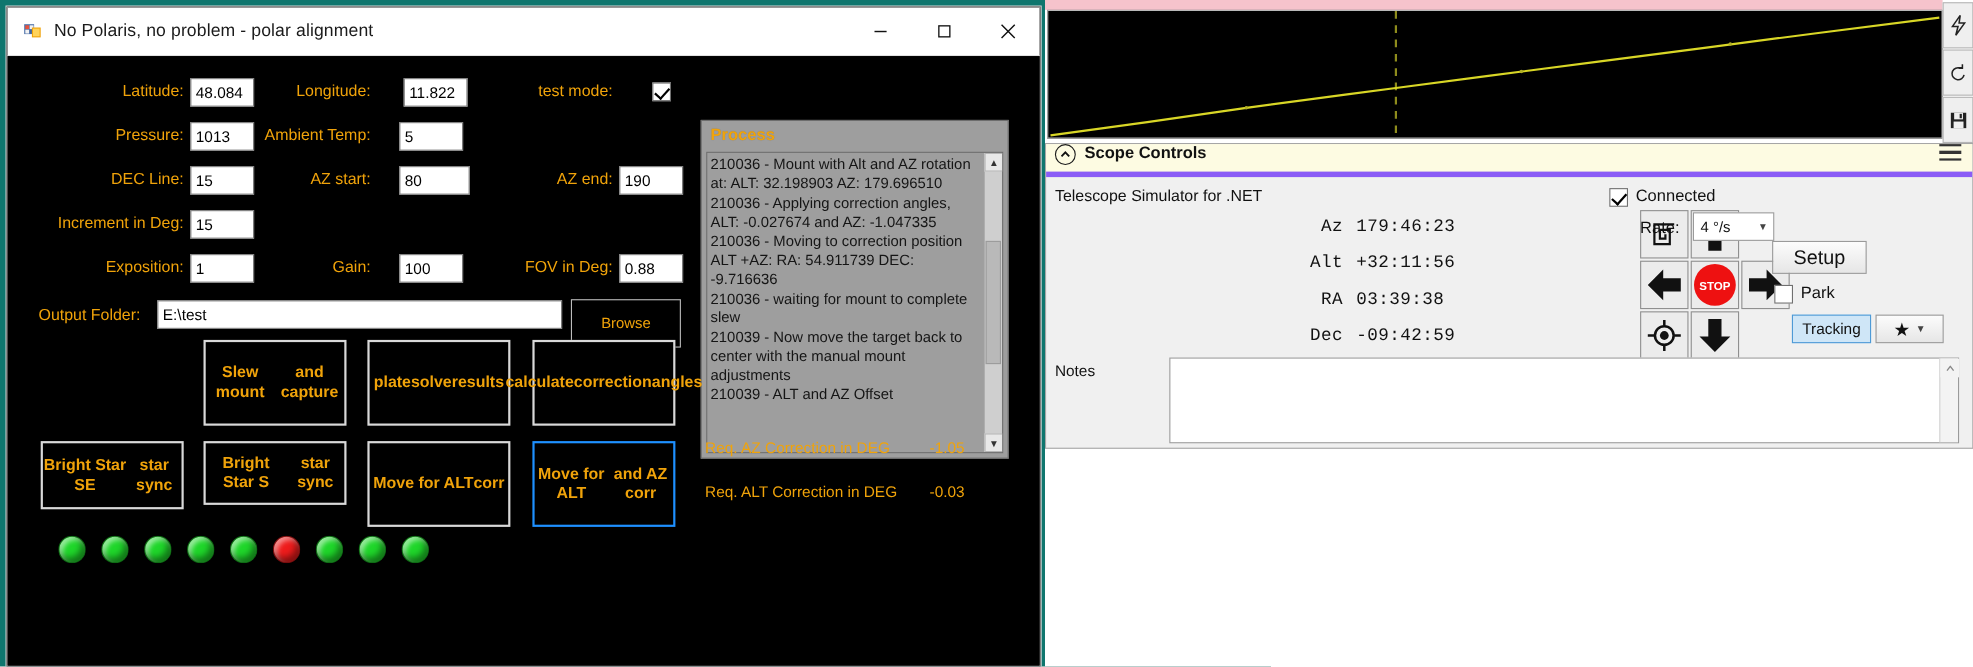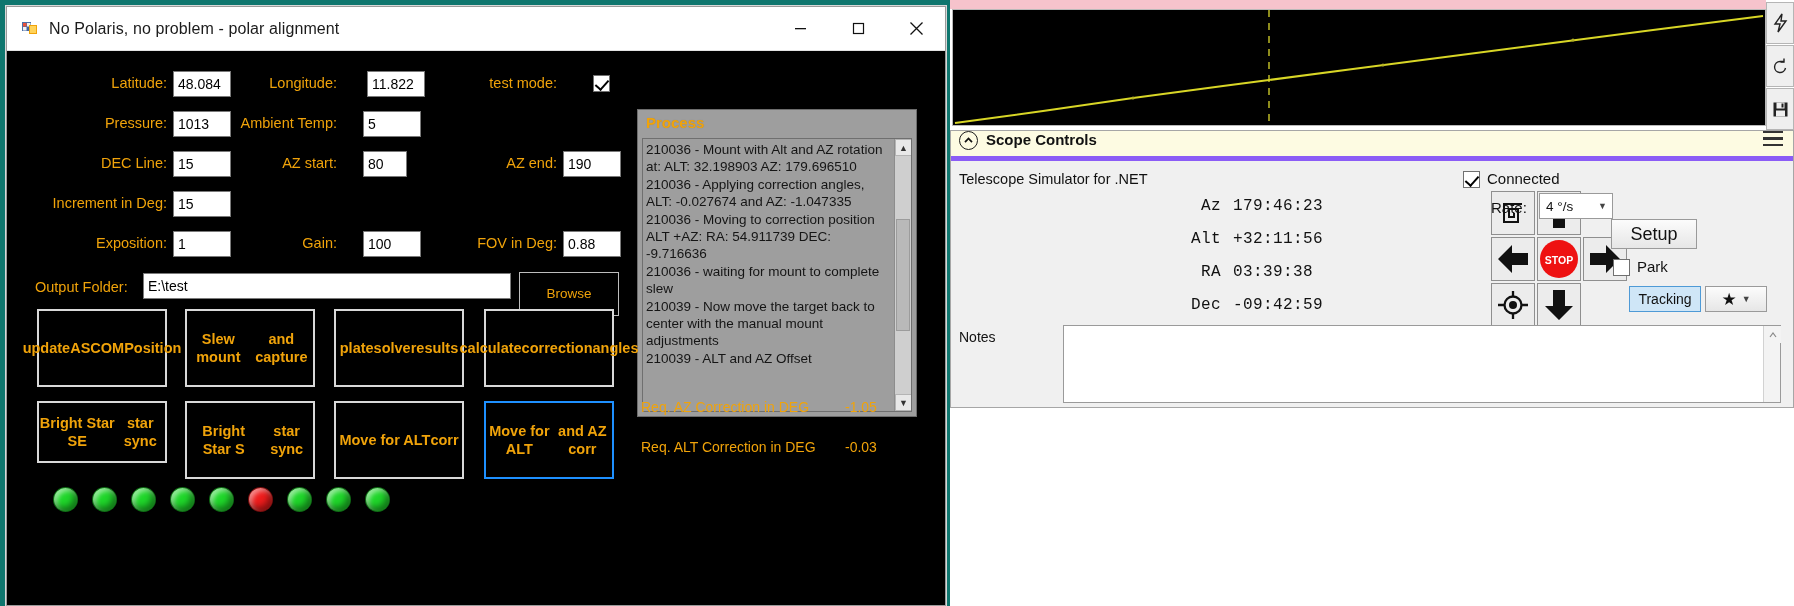--- a/index.html
+++ b/index.html
@@ -234,21 +234,21 @@
       <div class="lbl row-lbl" style="left:40px; top:64px; width:120px;">Pressure:</div>
       <div class="tbox fld" style="left:166px; top:60px; width:58px;">1013</div>
 
       <div class="lbl row-lbl" style="left:170px; top:64px; width:160px;">Ambient Temp:</div>
       <div class="tbox fld" style="left:356px; top:60px; width:58px;">5</div>
 
       <div class="lbl row-lbl" style="left:40px; top:104px; width:120px;">DEC Line:</div>
       <div class="tbox fld" style="left:166px; top:100px; width:58px;">15</div>
 
       <div class="lbl row-lbl" style="left:190px; top:104px; width:140px;">AZ start:</div>
-      <div class="tbox fld" style="left:356px; top:100px; width:44px;">80</div>
+      <div class="tbox fld" style="left:356px; top:100px; width:64px;">80</div>
 
       <div class="lbl row-lbl" style="left:400px; top:104px; width:150px;">AZ end:</div>
       <div class="tbox fld" style="left:556px; top:100px; width:58px;">190</div>
 
       <div class="lbl row-lbl" style="left:20px; top:144px; width:140px;">Increment in Deg:</div>
       <div class="tbox fld" style="left:166px; top:140px; width:58px;">15</div>
 
       <div class="lbl row-lbl" style="left:40px; top:184px; width:120px;">Exposition:</div>
       <div class="tbox fld" style="left:166px; top:180px; width:58px;">1</div>
 
@@ -274,44 +274,39 @@
 210039 - Now move the target back to center with the manual mount adjustments
 210039 - ALT and AZ Offset</div>
           <div id="process-scroll">
             <div class="sb-arrow up">▲</div>
             <div id="sb-thumb"></div>
             <div class="sb-arrow down">▼</div>
           </div>
         </div>
       </div>
 
-      <div class="bigbtn" style="left:30px; top:258px; width:130px; height:78px;">
-          <span style="display:block">update</span>
-          <span style="display:block">ASCOM</span>
-          <span style="display:block">Position</span>
-        </div>
       <div class="bigbtn" style="left:178px; top:258px; width:130px; height:78px;">
           <span style="display:block">Slew mount</span>
           <span style="display:block">and capture</span>
         </div>
       <div class="bigbtn" style="left:327px; top:258px; width:130px; height:78px;">
           <span style="display:block">platesolve</span>
           <span style="display:block">results</span>
         </div>
       <div class="bigbtn" style="left:477px; top:258px; width:130px; height:78px;">
           <span style="display:block">calculate</span>
           <span style="display:block">correction</span>
           <span style="display:block">angles</span>
         </div>
 
       <div class="bigbtn" style="left:30px; top:350px; width:130px; height:62px;">
           <span style="display:block">Bright Star SE</span>
           <span style="display:block">star sync</span>
         </div>
-      <div class="bigbtn" style="left:178px; top:350px; width:130px; height:78px;">
+      <div class="bigbtn" style="left:178px; top:350px; width:130px; height:58px;">
           <span style="display:block">Bright Star S</span>
           <span style="display:block">star sync</span>
         </div>
       <div class="bigbtn" style="left:327px; top:350px; width:130px; height:78px;">
           <span style="display:block">Move for ALT</span>
           <span style="display:block">corr</span>
         </div>
       <div class="bigbtn focus" style="left:477px; top:350px; width:130px; height:78px;">
           <span style="display:block">Move for ALT</span>
           <span style="display:block">and AZ corr</span>

